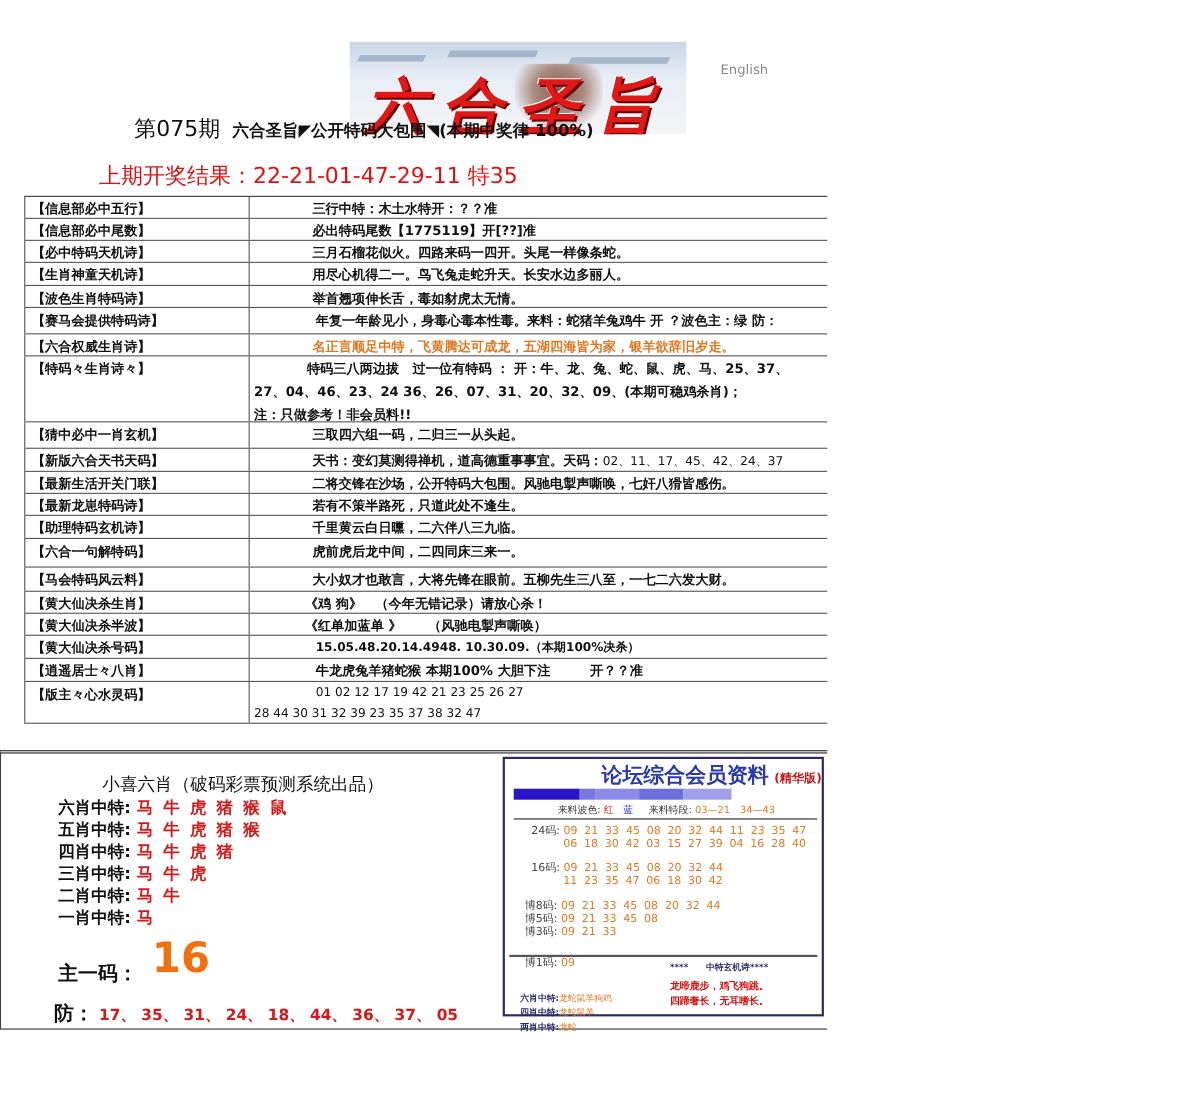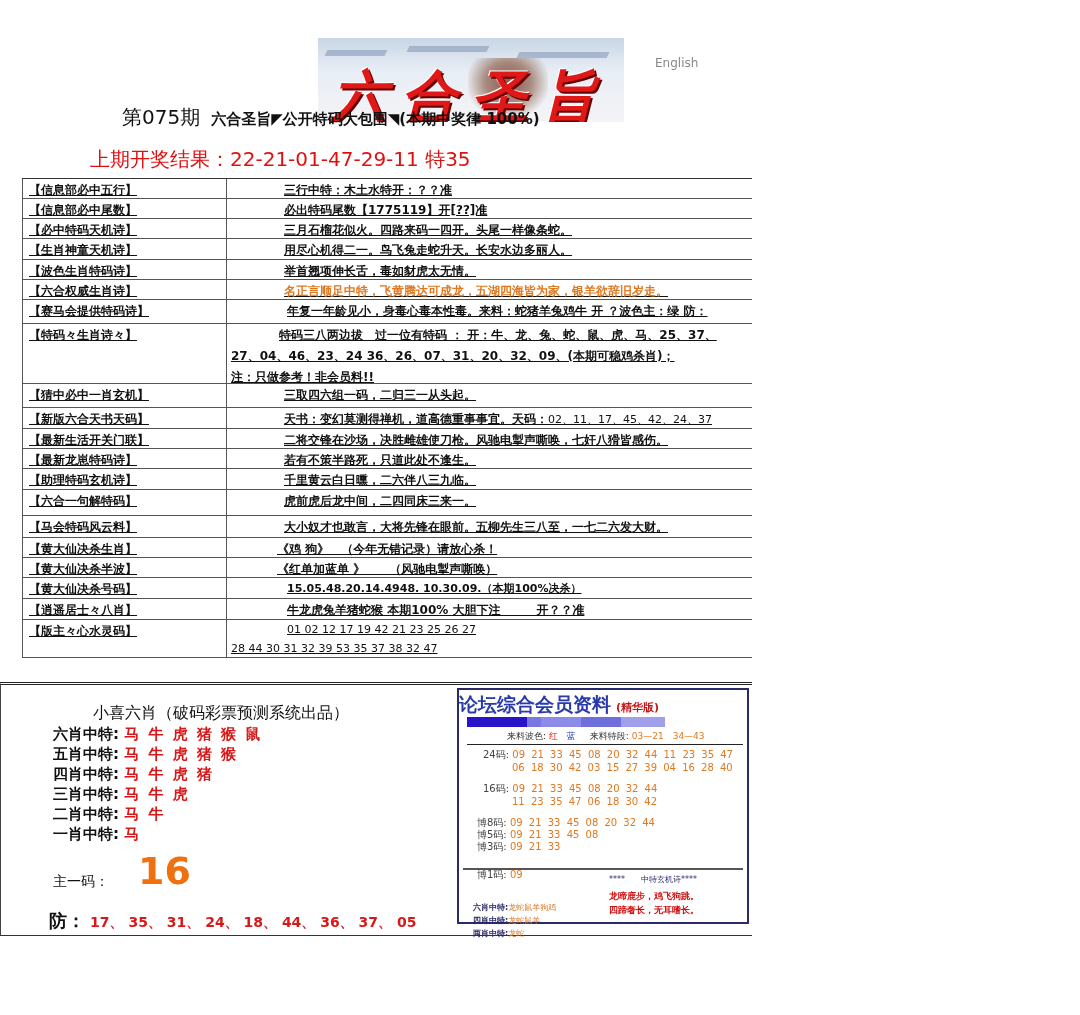--- a/index.html
+++ b/index.html
@@ -27,21 +27,21 @@
   .issue-line { position: absolute; left: 122px; top: 104px; white-space: nowrap; }
   .issue-no { font-size: 20px; color: #111; }
   .issue-sub { font-size: 15px; font-weight: bold; color: #111; margin-left: 6px; }
   .last-result { position: absolute; left: 90px; top: 146px; font-size: 20px; color: #e01010; white-space: nowrap; }
 
   
   .main-table {
     position: absolute; left: 22px; top: 178px; width: 730px;
     border-top: 1px solid #333;
   }
-  .row { position: relative; display: flex; border-bottom: 1px solid #555; text-decoration: underline; }
+  .row { position: relative; display: flex; border-bottom: 1px solid #555; }
   .cell-label {
     width: 205px; flex: none; border-left: 1px solid #555; border-right: 1px solid #555;
     font-size: 12px; font-weight: bold; padding: 3px 0 0 6px; white-space: nowrap;
   }
   .cell-text {
     flex: 1; font-size: 12px; font-weight: bold; padding: 3px 0 0 57px; white-space: nowrap; overflow: hidden;
   }
   .cell-text.orange { color: #e07820; }
   .cell-text.multi { padding-left: 0; }
   .multi .l1 { padding-left: 52px; display: block; }
@@ -50,50 +50,50 @@
 
   
   .bottom-box {
     position: absolute; left: 0; top: 682px; width: 752px; height: 254px;
     border-top: 3px double #222; border-left: 1px solid #444; border-bottom: 1px solid #333;
   }
   .xiao-title { position: absolute; left: 92px; top: 18px; font-size: 16px; color: #111; white-space: nowrap; }
   .zodiac-row { position: absolute; left: 52px; font-size: 15px; font-weight: bold; white-space: nowrap; }
   .zodiac-row .lbl { color: #111; }
   .zodiac-row .val { color: #d81818; letter-spacing: 2px; }
-  .main-code-label { position: absolute; left: 52px; top: 188px; font-size: 14px; font-weight: normal; }
+  .main-code-label { position: absolute; left: 52px; top: 188px; font-size: 18px; font-weight: bold; }
   .main-code { position: absolute; left: 137px; top: 164px; font-size: 38px; font-weight: bold; color: #f07010; }
   .fang-row { position: absolute; left: 48px; top: 224px; white-space: nowrap; }
   .fang-row .lbl { font-size: 18px; font-weight: bold; color: #111; }
   .fang-row .val { font-size: 14px; font-weight: bold; color: #d81818; }
 
   
   .panel {
     position: absolute; left: 457px; top: 688px; width: 292px; height: 236px;
     border: 2px solid #2a2a6a; background: #fff;
   }
-  .panel-title { position: absolute; left: 0; right: 0; top: 2px; text-align: left; white-space: nowrap; }
+  .panel-title { position: absolute; left: 0; right: 0; top: 2px; text-align: right; white-space: nowrap; }
   .panel-title .t { font-size: 19px; font-weight: bold; color: #2a3aa8; }
   .panel-title .e { font-size: 11px; font-weight: bold; color: #c01818; }
   .panel-bar { position: absolute; left: 8px; top: 27px; width: 198px; height: 10px; display: flex; }
   .panel-bar span { height: 10px; }
   .panel-source { position: absolute; left: 48px; top: 40px; font-size: 9px; color: #333; white-space: nowrap; }
   .panel-source .o { color: #e07820; }
   .panel-source .r { color: #e01818; }
   .panel-source .b { color: #2040d0; }
   .panel-rule { position: absolute; left: 8px; right: 4px; top: 54px; border-top: 1px solid #222; }
   .code-line { position: absolute; font-size: 10px; white-space: nowrap; }
   .code-line .k { color: #444; }
   .code-line .v { color: #e07820; word-spacing: 3px; }
   .panel-foot { position: absolute; left: 4px; right: 4px; top: 178px; border-top: 2px solid #555; }
   .foot-row { position: absolute; font-size: 8px; white-space: nowrap; margin-top: 26px; }
   .foot-row .k { color: #2a2a6a; font-weight: bold; }
   .foot-row .v { color: #e07820; }
   .foot-poem { position: absolute; left: 150px; font-size: 9px; font-weight: bold; color: #d01010; white-space: nowrap; }
-  .foot-head { position: absolute; left: 150px; top: 184px; font-size: 8px; font-weight: normal; color: #2a2a6a; white-space: nowrap; text-align: center; }
+  .foot-head { position: absolute; left: 150px; top: 184px; font-size: 8px; font-weight: bold; color: #2a2a6a; white-space: nowrap; text-align: center; }
 </style>
 </head>
 <body>
 
 <div class="banner">
   <div class="streak" style="left:8px;top:12px;width:60px;"></div>
   <div class="streak" style="left:90px;top:8px;width:80px;"></div>
   <div class="streak" style="left:200px;top:14px;width:90px;"></div>
   <div class="figure"></div>
   <div class="banner-title">六合圣旨</div>
@@ -120,27 +120,27 @@
     <div class="cell-text">三月石榴花似火。四路来码一四开。头尾一样像条蛇。</div>
   </div>
   <div class="row" style="height:21px">
     <div class="cell-label">【生肖神童天机诗】</div>
     <div class="cell-text">用尽心机得二一。鸟飞兔走蛇升天。长安水边多丽人。</div>
   </div>
   <div class="row" style="height:20px">
     <div class="cell-label">【波色生肖特码诗】</div>
     <div class="cell-text">举首翘项伸长舌，毒如豺虎太无情。</div>
   </div>
-  <div class="row" style="height:20px">
-    <div class="cell-label">【六合权威生肖诗】</div>
-    <div class="cell-text orange">名正言顺足中特，飞黄腾达可成龙，五湖四海皆为家，银羊欲辞旧岁走。</div>
-  </div>
   <div class="row" style="height:24px">
     <div class="cell-label">【赛马会提供特码诗】</div>
     <div class="cell-text" style="padding-left:60px">年复一年龄见小，身毒心毒本性毒。来料：蛇猪羊兔鸡牛 开 ？波色主：绿 防：</div>
+  </div>
+  <div class="row" style="height:20px">
+    <div class="cell-label">【六合权威生肖诗】</div>
+    <div class="cell-text orange">名正言顺足中特，飞黄腾达可成龙，五湖四海皆为家，银羊欲辞旧岁走。</div>
   </div>
   <div class="row" style="height:60px">
     <div class="cell-label">【特码々生肖诗々】</div>
     <div class="cell-text multi" style="margin-left:-205px;padding-left:205px">
       <span class="l1">特码三八两边拔　过一位有特码 ： 开：牛、龙、兔、蛇、鼠、虎、马、25、37、</span>
       <span class="l2">27、04、46、23、24 36、26、07、31、20、32、09、(本期可稳鸡杀肖)；</span>
       <span class="l3">注：只做参考！非会员料!!</span>
     </div>
   </div>
   <div class="row" style="height:24px">
@@ -148,21 +148,21 @@
     <div class="cell-text">三取四六组一码，二归三一从头起。</div>
   </div>
   <div class="row" style="height:21px">
     <div class="cell-label">【新版六合天书天码】</div>
     <div class="cell-text">
       <span>天书：变幻莫测得禅机，道高德重事事宜。天码：</span><span class="num-small">02、11、17、45、42、24、37</span>
     </div>
   </div>
   <div class="row" style="height:20px">
     <div class="cell-label">【最新生活开关门联】</div>
-    <div class="cell-text">二将交锋在沙场，决胜雌雄使刀枪。风驰电掣声嘶唤，七奸八猾皆感伤。</div>
+    <div class="cell-text">二将交锋在沙场，公开特码大包围。风驰电掣声嘶唤，七奸八猾皆感伤。</div>
   </div>
   <div class="row" style="height:20px">
     <div class="cell-label">【最新龙崽特码诗】</div>
     <div class="cell-text">若有不策半路死，只道此处不逢生。</div>
   </div>
   <div class="row" style="height:21px">
     <div class="cell-label">【助理特码玄机诗】</div>
     <div class="cell-text">千里黄云白日曛，二六伴八三九临。</div>
   </div>
   <div class="row" style="height:26px">
@@ -186,21 +186,21 @@
     <div class="cell-text" style="padding-left:60px;font-size:11px">15.05.48.20.14.4948. 10.30.09.（本期100%决杀）</div>
   </div>
   <div class="row" style="height:21px">
     <div class="cell-label">【逍遥居士々八肖】</div>
     <div class="cell-text" style="padding-left:60px">牛龙虎兔羊猪蛇猴 本期100% 大胆下注　　　开？？准</div>
   </div>
   <div class="row" style="height:38px">
     <div class="cell-label">【版主々心水灵码】</div>
     <div class="cell-text multi">
       <span class="l1 num-small" style="padding-left:60px">01 02 12 17 19 42 21 23 25 26 27</span>
-      <span class="l2 num-small" style="margin-top:6px">28 44 30 31 32 39 53 35 37 38 32 47</span>
+      <span class="l2 num-small" style="margin-top:6px">28 44 30 31 32 39 23 35 37 38 32 47</span>
     </div>
   </div>
 </div>
 
 <div class="bottom-box">
   <div class="xiao-title">小喜六肖（破码彩票预测系统出品）</div>
   <div class="zodiac-row" style="top:40px">
     <span class="lbl">六肖中特:</span>
     <span class="val">马 牛 虎 猪 猴 鼠</span>
   </div>

